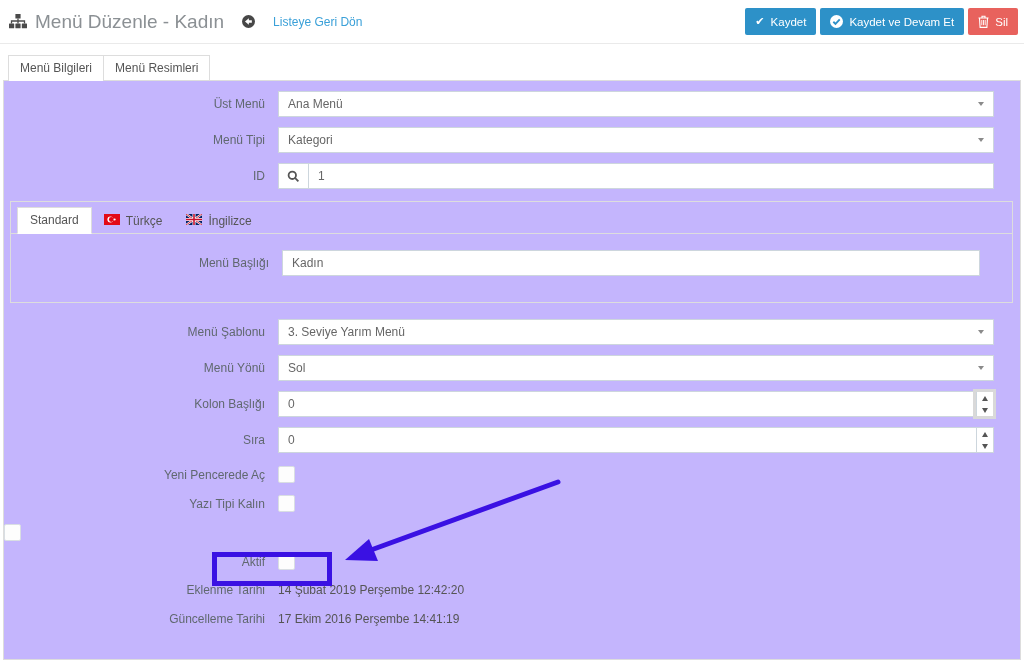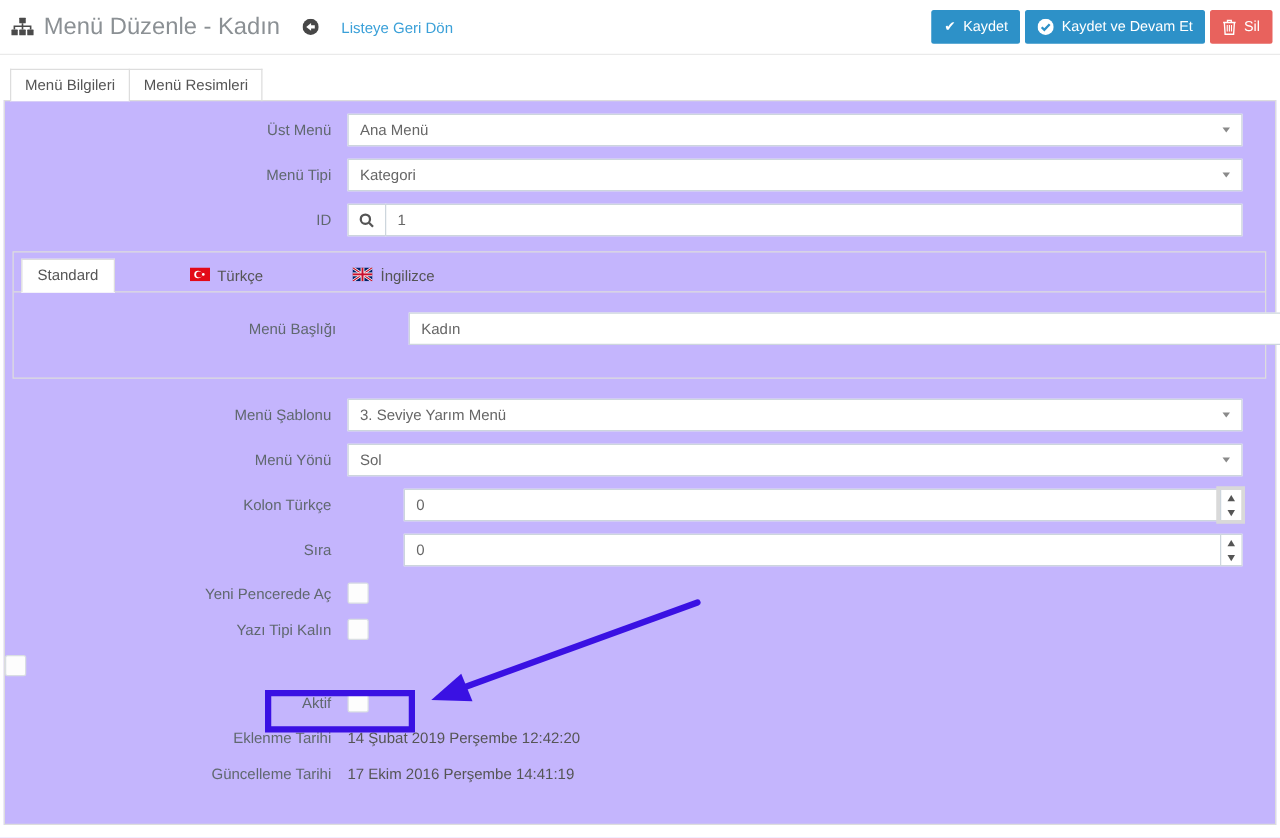--- a/index.html
+++ b/index.html
@@ -36,39 +36,39 @@
                 color:#60686f; font-size:12px; white-space:nowrap; }
   .control { flex:1; min-width:0; }
 
   .select-box { height:26px; border:1px solid #cdd6dd; background:#fff; display:flex;
                 align-items:center; justify-content:space-between; padding:0 9px; cursor:pointer; }
   .select-value { color:#666; }
   .caret { width:0; height:0; border-left:3.5px solid transparent; border-right:3.5px solid transparent;
            border-top:4.5px solid #8a8a8a; }
 
   .text-input { width:100%; height:26px; border:1px solid #cdd6dd; padding:0 9px;
-                font-family:inherit; font-size:12px; color:#666; outline:none; background:#fff;margin-left:45px; }
+                font-family:inherit; font-size:12px; color:#666; outline:none; background:#fff; }
 
   .input-group { display:flex; }
   .input-addon { width:31px; height:26px; flex-shrink:0; border:1px solid #cdd6dd; background:#fff;
                  display:flex; align-items:center; justify-content:center; cursor:pointer; }
   .input-group .text-input { margin-left:-1px; }
 
   .number-wrap { position:relative; display:flex; }
   .number-wrap .text-input { padding-right:24px; }
   .spinner { position:absolute; right:1px; top:1px; bottom:1px; width:17px; background:#fff;
              border-left:1px solid #cdd6dd; display:flex; flex-direction:column; cursor:pointer; }
   .spinner.focused { box-shadow:0 0 0 3px #d9d9d9; }
   .spin-half { flex:1; display:flex; align-items:center; justify-content:center; }
   .tri-up { width:0;height:0;border-left:3.5px solid transparent;border-right:3.5px solid transparent;border-bottom:5px solid #555; }
   .tri-down { width:0;height:0;border-left:3.5px solid transparent;border-right:3.5px solid transparent;border-top:5px solid #555; }
 
   
   .lang-panel { margin:12px 7px 16px 6px; border:1px solid #ddd; }
-  .lang-tabs { display:flex; align-items:flex-end; padding:5px 0 0 6px; border-bottom:1px solid #ddd;gap:48px; }
+  .lang-tabs { display:flex; align-items:flex-end; padding:5px 0 0 6px; border-bottom:1px solid #ddd; }
   .lang-tab { padding:5px 12px 6px; font-size:12px; color:#555; display:flex; align-items:center;
               gap:6px; cursor:pointer; margin-bottom:-1px; }
   .lang-tab.active { border:1px solid #ddd; border-bottom:1px solid #fff; background:#fff; }
   .flag { display:block; }
   .lang-body { padding:16px 32px 26px 0; }
   .lang-body .form-row { margin-bottom:0; padding-right:0; }
   .lang-body .form-label { width:271px; }
 
   
   .checkbox-group { margin-top:13px; }
@@ -231,21 +231,21 @@
     <div class="form-label">Menü Yönü</div>
     <div class="control">
       <div class="select-box">
         <span class="select-value">Sol</span>
         <span class="caret"></span>
       </div>
     </div>
   </div>
 
   <div class="form-row">
-    <div class="form-label">Kolon Türkçe</div>
+    <div class="form-label">Kolon Başlığı</div>
     <div class="control">
       <div class="number-wrap">
         <input class="text-input" value="0" style="">
         <div class="spinner focused">
           <div class="spin-half">
               <span class="tri-up"></span>
             </div>
           <div class="spin-half">
               <span class="tri-down"></span>
             </div>

